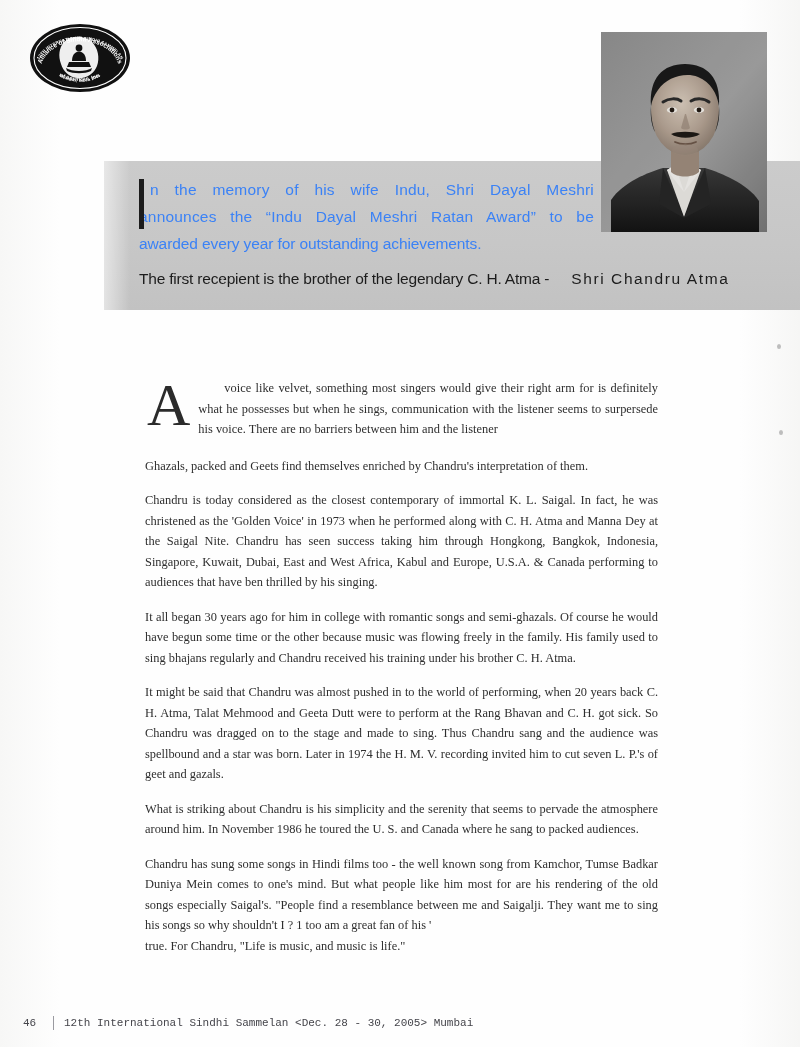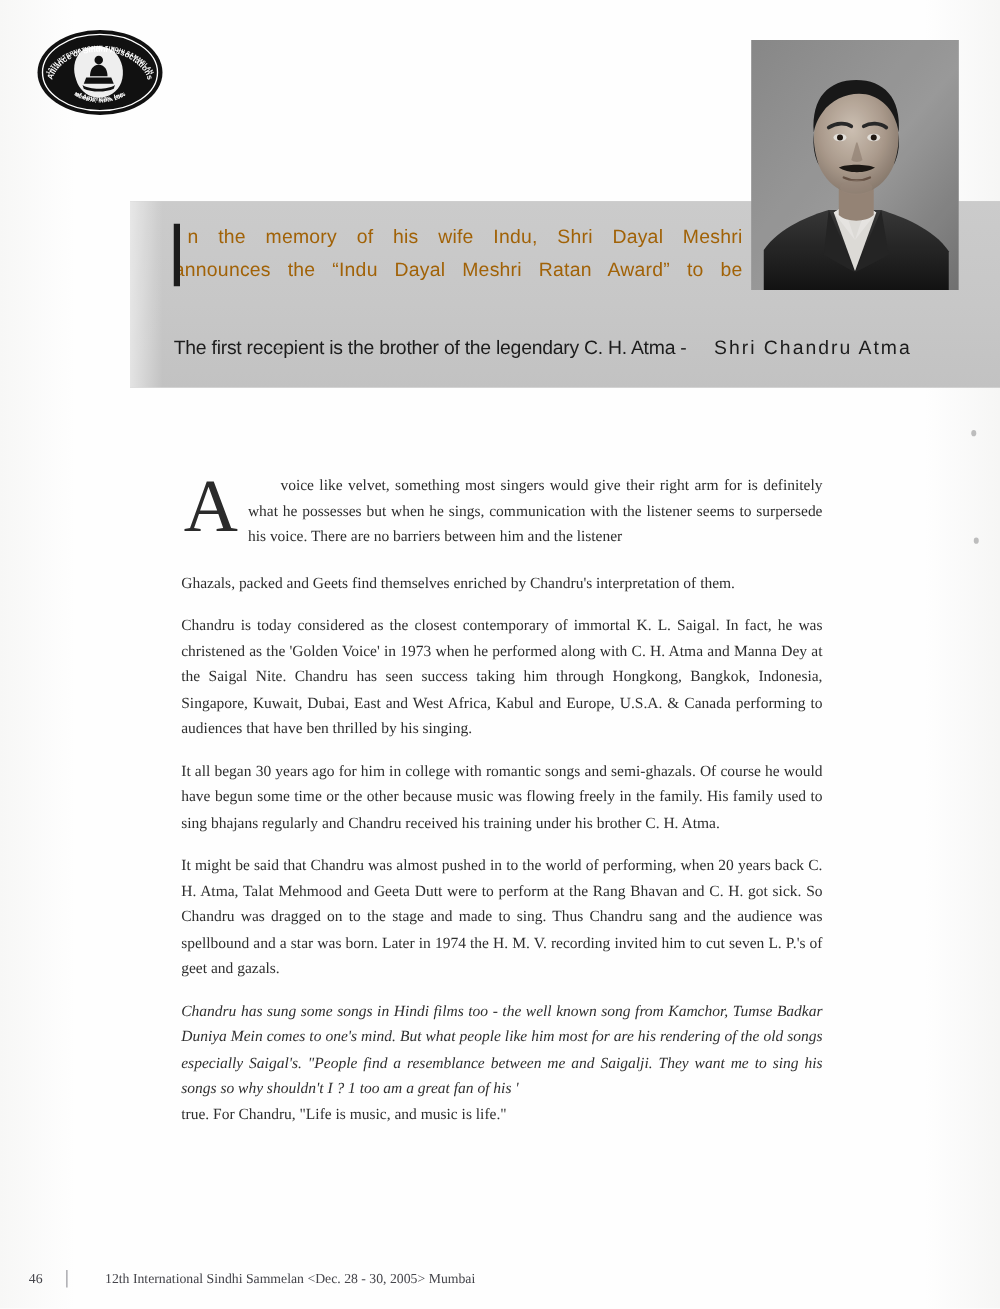--- a/index.html
+++ b/index.html
@@ -69,21 +69,21 @@
 
   
   .banner-text {
     position: absolute;
     left: 139px;
     top: 176px;
     width: 455px;
     font-family: "Liberation Sans", sans-serif;
     font-size: 15.5px;
     line-height: 27px;
-    color: #a16207;
+    color: #3b82f6;
     letter-spacing: 0.2px;
   }
   .banner-line-1,
   .banner-line-2 {
     text-align: justify;
     text-align-last: justify;
     white-space: nowrap;
   }
   .banner-line-1 { position: relative; padding-left: 11px; }
   .drop-bar {
@@ -135,45 +135,45 @@
     float: left;
     font-family: "Liberation Serif", serif;
     font-size: 60px;
     line-height: 50px;
     padding: 2px 8px 0 2px;
     color: #2b2b2b;
     font-weight: 400;
   }
   .lead-indent { display: inline-block; width: 26px; }
   .tight { margin-bottom: 0 !important; }
-  .nogap { margin-bottom: 0 !important; font-style: italic; }
+  .nogap { margin-bottom: 0 !important; }
 
   
   .footer {
     position: absolute;
     left: 23px;
     top: 1016px;
     width: 740px;
-    font-family: Liberation Serif, serif;
+    font-family: Liberation Mono, monospace;
     font-size: 11px;
     color: #44444a;
     display: flex;
     align-items: center;
     gap: 10px;
   }
   .footer-num {
     width: 20px;
     text-align: left;
   }
   .footer-rule {
     width: 1px;
     height: 14px;
     background: #9a9aa0;
   }
-  .footer-text { white-space: nowrap; margin-left: 20px; }
+  .footer-text { white-space: nowrap; }
 
   
   .speck {
     position: absolute;
     background: #bdbdbd;
     border-radius: 50%;
     pointer-events: none;
   }
 </style>
 </head>
@@ -277,32 +277,34 @@
       <rect width="166" height="200" fill="#000000" opacity="0.05"></rect>
     </svg>
   </div>
 
   <div class="banner-text">
     <div class="banner-line-1">
       <span class="drop-bar"></span>
       <span>n  the  memory  of  his  wife  Indu,  Shri  Dayal  Meshri</span>
     </div>
     <div class="banner-line-2">announces  the  “Indu  Dayal  Meshri  Ratan  Award”  to  be</div>
+    <div class="banner-line-3">awarded every year for outstanding achievements.</div>
   </div>
 
   <div class="banner-recipient">
     <span>The first recepient is the brother of the legendary C. H. Atma -</span><span class="rec-name">Shri Chandru Atma</span>
   </div>
 
   <div class="article">
     <p class="lead"><span class="dropcap">A</span><span class="lead-indent"></span><span>voice like velvet, something most singers would give their right arm for is definitely what he possesses but when he sings, communication with the listener seems to surpersede his voice. There are no barriers between him and the listener</span></p>
     <p>Ghazals, packed and Geets find themselves enriched by Chandru's interpretation of them.</p>
     <p>Chandru is today considered as the closest contemporary of immortal K. L. Saigal. In fact, he was christened as the 'Golden Voice' in 1973 when he performed along with C. H. Atma and Manna Dey at the Saigal Nite. Chandru has seen success taking him through Hongkong, Bangkok, Indonesia, Singapore, Kuwait, Dubai, East and West Africa, Kabul and Europe, U.S.A. &amp; Canada performing to audiences that have ben thrilled by his singing.</p>
     <p>It all began 30 years ago for him in college with romantic songs and semi-ghazals. Of course he would have begun some time or the other because music was flowing freely in the family. His family used to sing bhajans regularly and Chandru received his training under his brother C. H. Atma.</p>
     <p>It might be said that Chandru was almost pushed in to the world of performing, when 20 years back C. H. Atma, Talat Mehmood and Geeta Dutt were to perform at the Rang Bhavan and C. H. got sick. So Chandru was dragged on to the stage and made to sing. Thus Chandru sang and the audience was spellbound and a star was born. Later in 1974 the H. M. V. recording invited him to cut seven L. P.'s of geet and gazals.</p>
+    <p>What is striking about Chandru is his simplicity and the serenity that seems to pervade the atmosphere around him. In November 1986 he toured the U. S. and Canada where he sang to packed audiences.</p>
     <p class="nogap">Chandru has sung some songs in Hindi films too - the well known song from Kamchor, Tumse Badkar Duniya Mein comes to one's mind. But what people like him most for are his rendering of the old songs especially Saigal's. "People find a resemblance between me and Saigalji. They want me to sing his songs so why shouldn't I ? 1 too am a great fan of his '</p>
     <p>true. For Chandru, "Life is music, and music is life."</p>
   </div>
 
   <div class="footer">
     <span class="footer-num">46</span>
     <span class="footer-rule"></span>
     <span class="footer-text">12th International Sindhi Sammelan &lt;Dec. 28 - 30, 2005&gt; Mumbai</span>
   </div>
 

